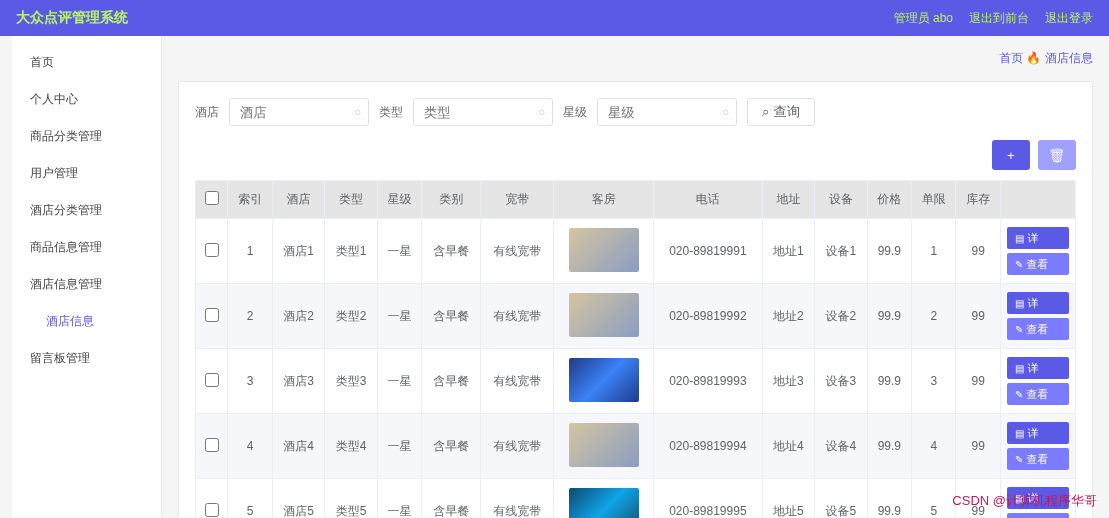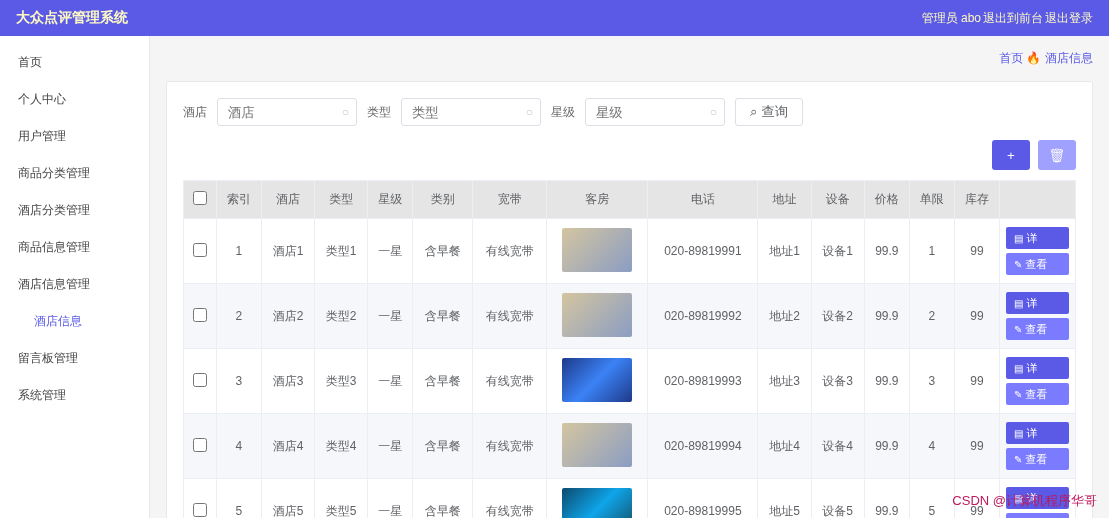--- a/index.html
+++ b/index.html
@@ -1,23 +1,23 @@
 <!DOCTYPE html>
 <html><head>
   <meta charset="utf-8">
   <style>
     * { margin: 0; padding: 0; box-sizing: border-box; }
     body { font-family: "Microsoft YaHei", sans-serif; font-size: 12px; background: #f5f5f5; overflow: hidden; }
     
-    .header { background: #5a5ae6; height: 36px; display: flex; align-items: center; justify-content: space-between; padding: 0 16px; color: #fef9c3; }
+    .header { background: #5a5ae6; height: 36px; display: flex; align-items: center; justify-content: space-between; padding: 0 16px; color: #bef264; }
     .header-title { font-size: 14px; font-weight: bold; }
-    .header-right { display: flex; gap: 2px; font-size: 12px; }
+    .header-right { display: flex; gap: 16px; font-size: 12px; }
     .header-right span { cursor: pointer; }
     
-    .body { display: flex; height: calc(100vh - 36px); }
+    .body { display: flex; height: calc(100vh - 36px); padding-left: 12px; }
     
     .sidebar { width: 150px; background: #fff; border-right: 1px solid #e8e8e8; padding-top: 8px; }
     .side-item { padding: 10px 18px; color: #444; cursor: pointer; font-size: 12px; }
     .side-sub { padding: 10px 18px 10px 34px; color: #5a5ae6; cursor: pointer; font-size: 12px; }
     
     .main { flex: 1; overflow: auto; padding: 8px 16px; }
     
     .breadcrumb { text-align: right; padding: 6px 0 14px; font-size: 12px; color: #888; }
     .breadcrumb .home { color: #5a5ae6; }
     .breadcrumb .fire { color: #ff9800; }
@@ -64,30 +64,29 @@
     <span>退出到前台</span>
     <span>退出登录</span>
   </div>
 </div>
 
 <div class="body">
   <div class="sidebar">
     <div id="side-a">
         <div class="side-item">首页</div>
         <div class="side-item">个人中心</div>
+        <div class="side-item">商品分类管理</div>
         <div class="side-item">用户管理</div>
-        <div class="side-item">商品分类管理</div>
         <div class="side-item">酒店分类管理</div>
         <div class="side-item">商品信息管理</div>
         <div class="side-item">酒店信息管理</div>
       </div>
     <div class="side-sub">酒店信息</div>
     <div id="side-b">
         <div class="side-item">留言板管理</div>
-        <div class="side-item">系统管理</div>
       </div>
   </div>
 
   <div class="main">
     <div class="breadcrumb">
       <span class="home">首页</span>
       <span class="fire">🔥</span>
       <span class="curr">酒店信息</span>
     </div>
 

